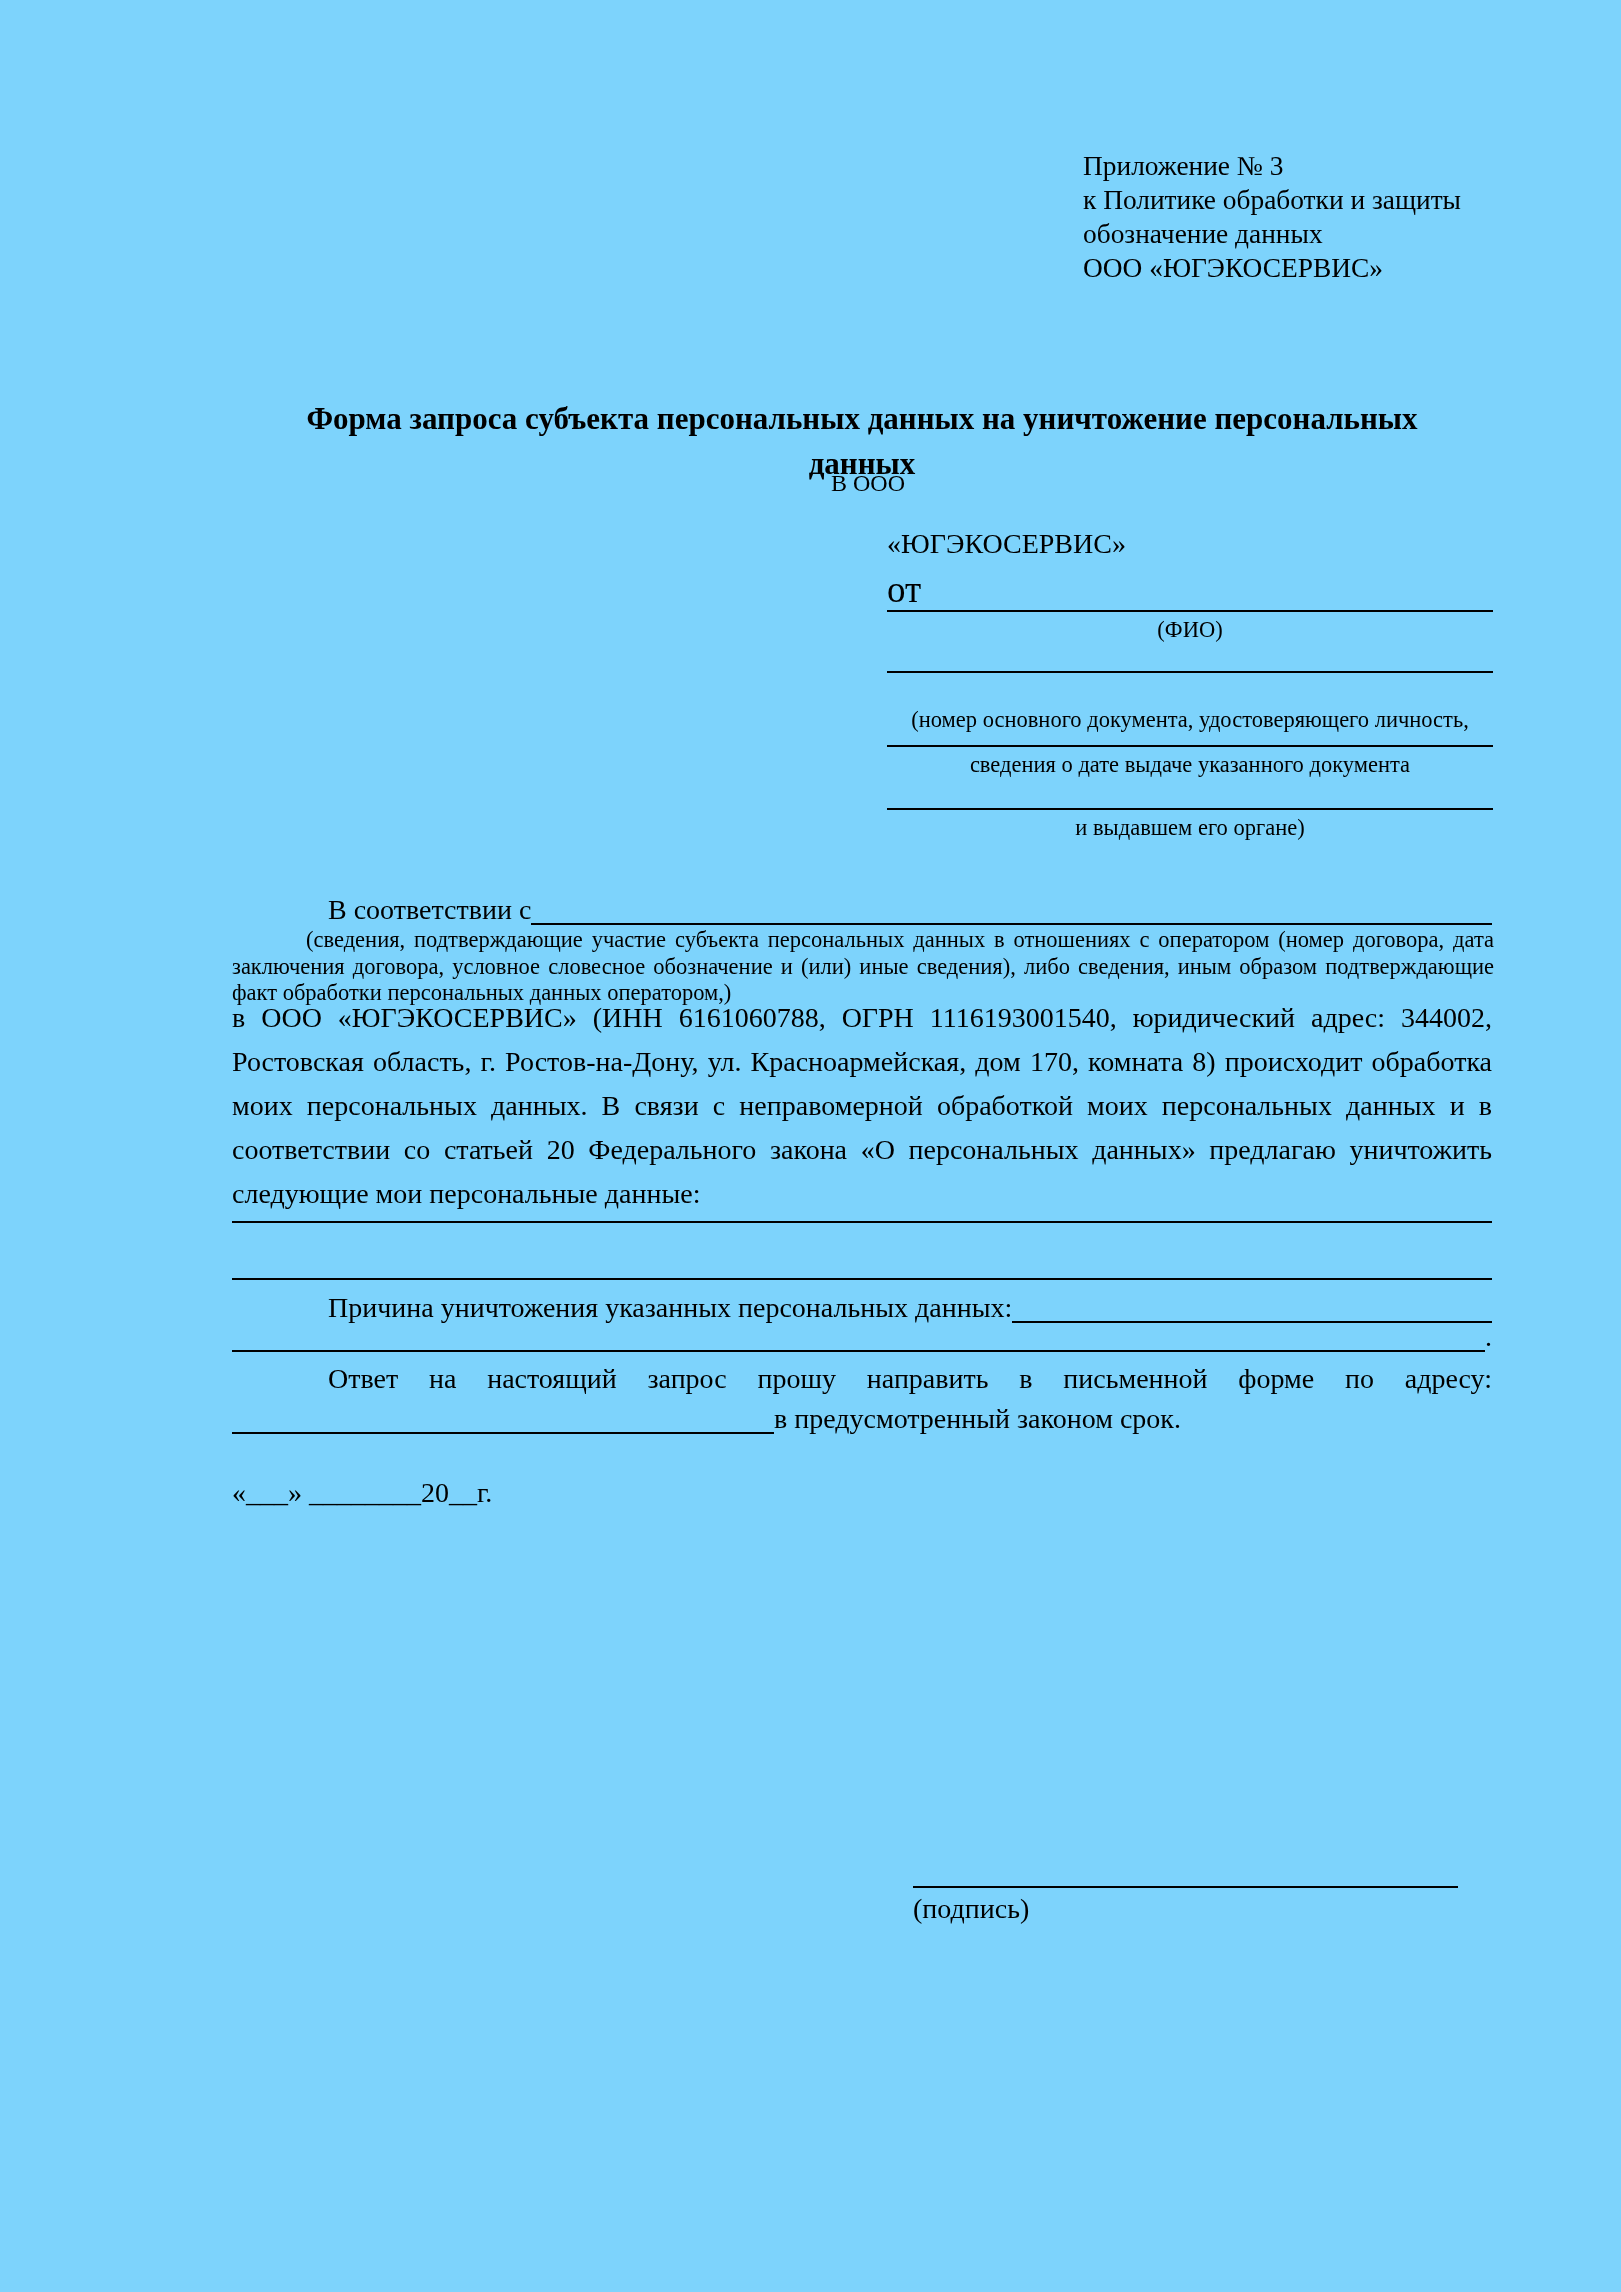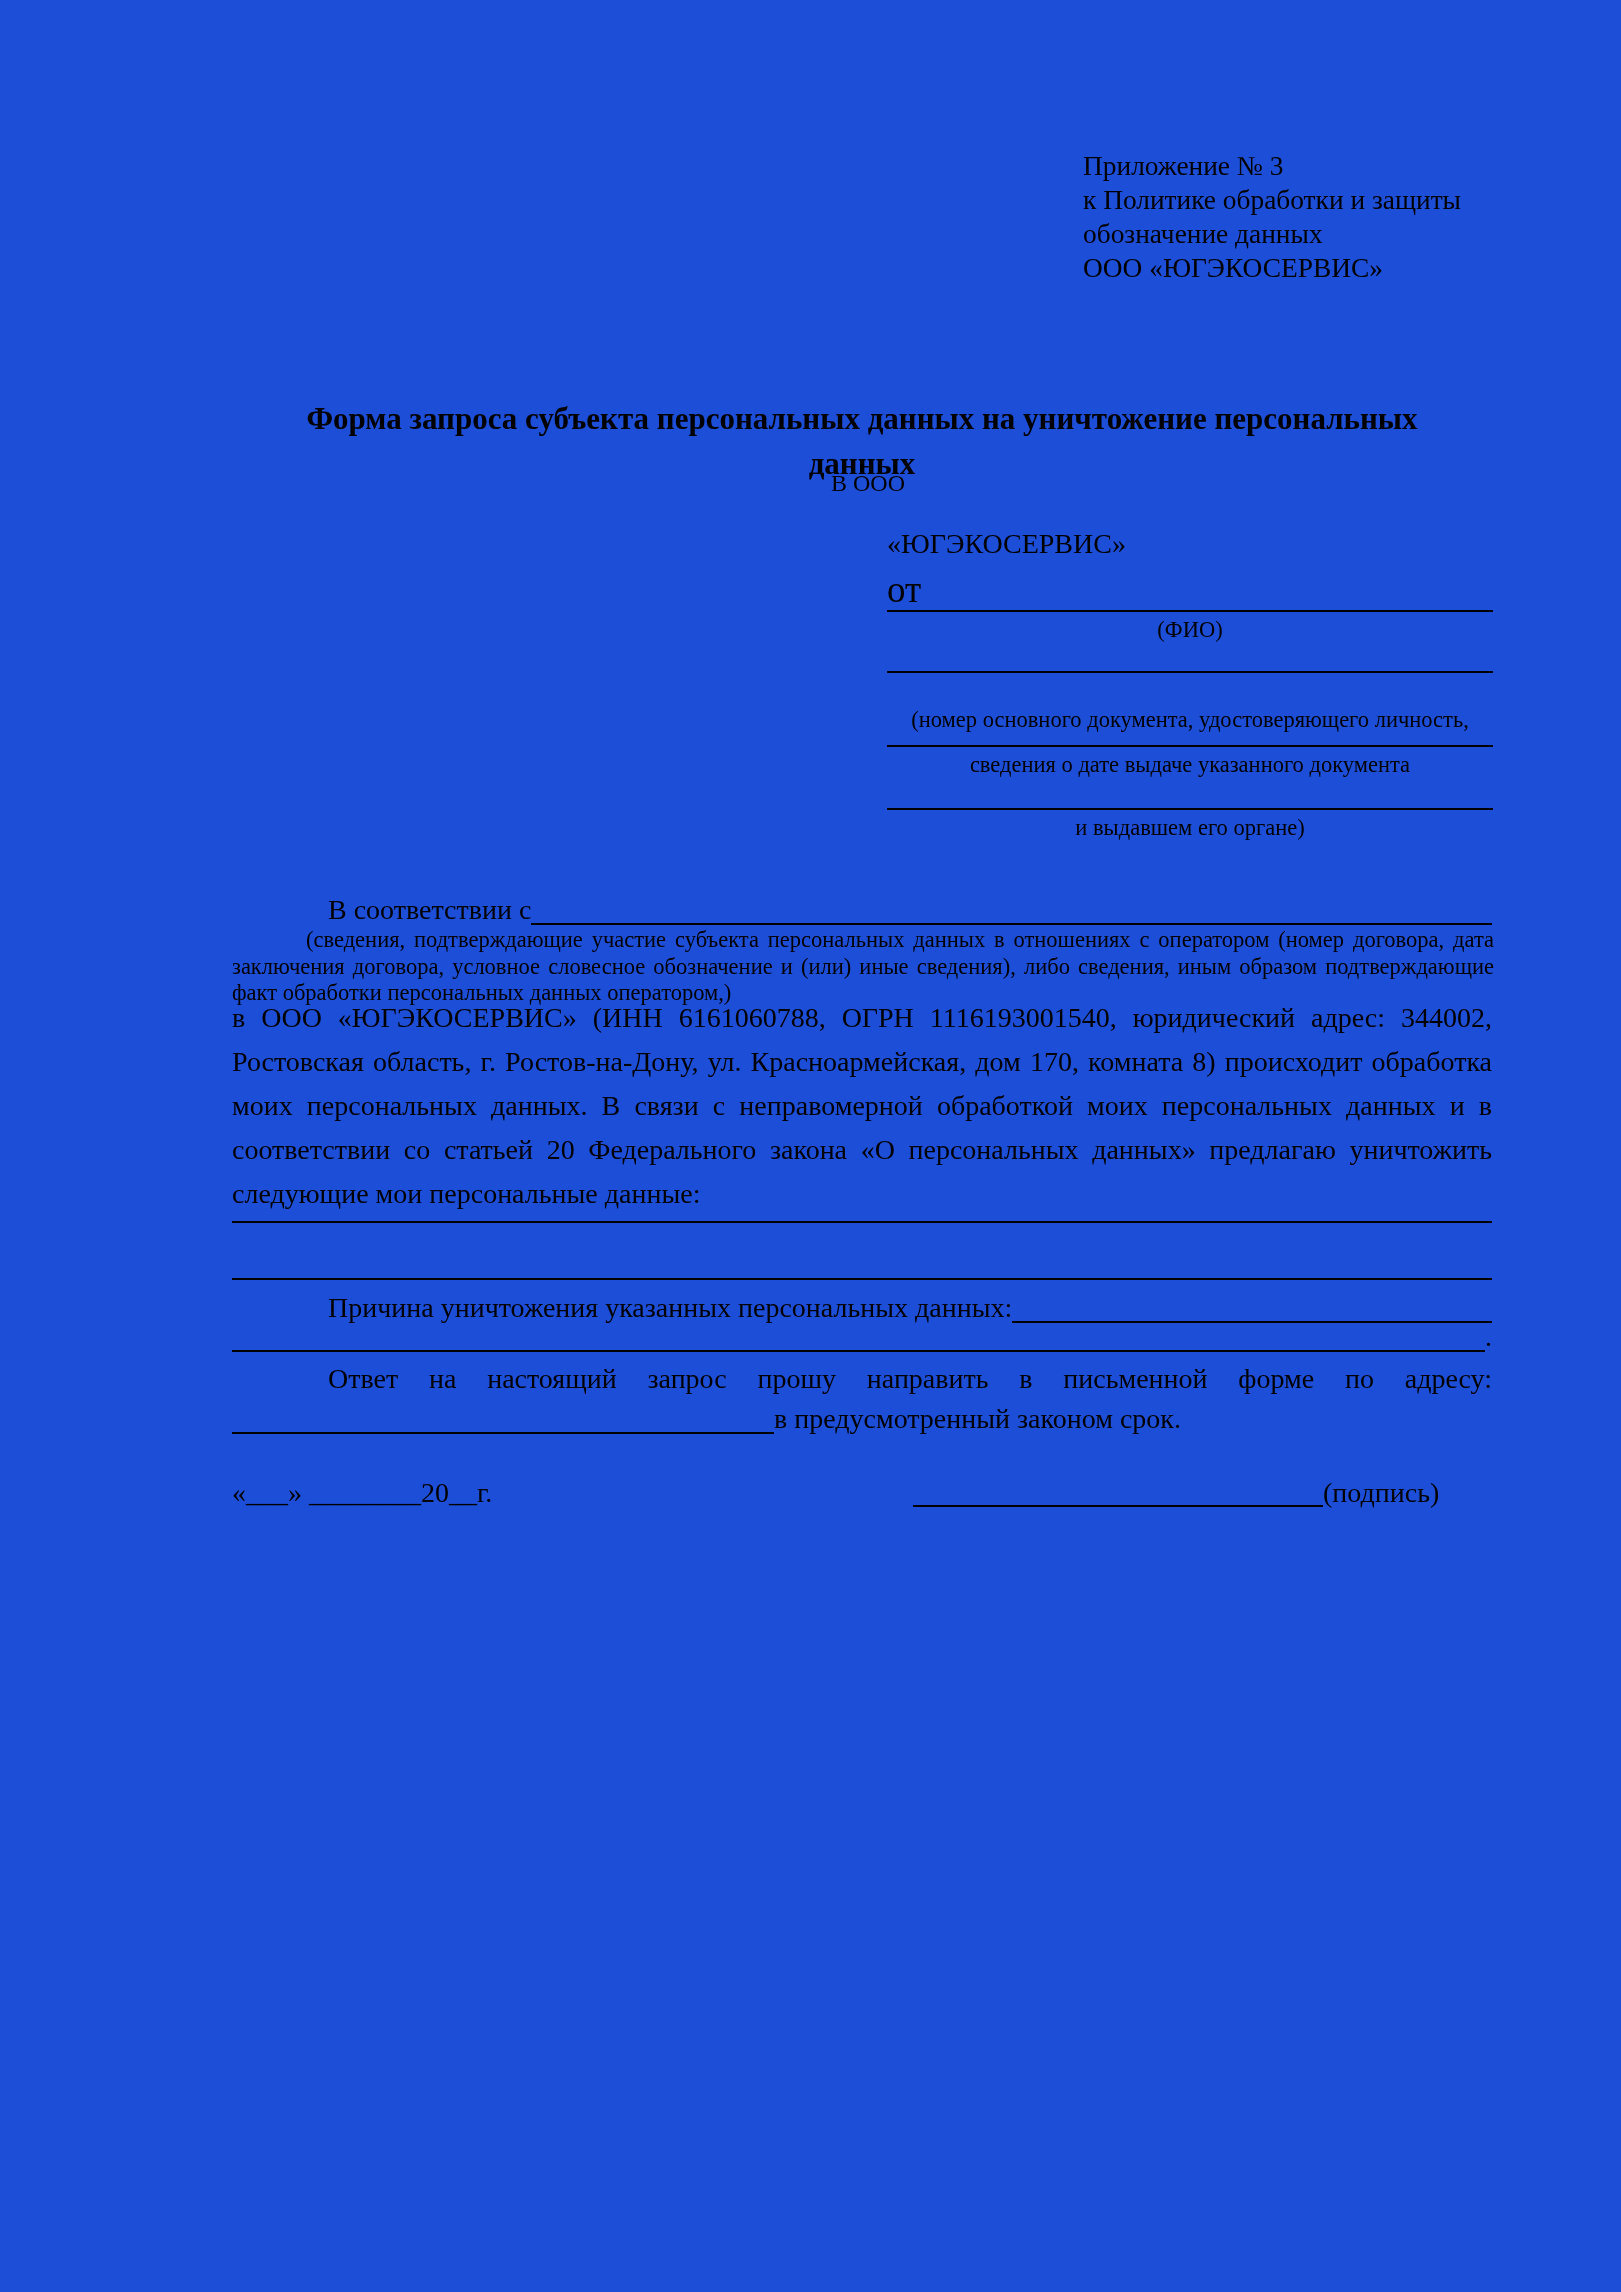--- a/index.html
+++ b/index.html
@@ -1,20 +1,20 @@
 <!DOCTYPE html>
 <html><head>
 <meta charset="utf-8">
 <style>
   html,body { margin:0; padding:0; background:#e8e8e8; }
   .page {
     position:relative;
     width:1621px; height:2293px;
     margin:0 auto;
-    background:#1d4ed8;
+    background:#7dd3fc;
     color:#000000;
     font-family:"Liberation Serif","DejaVu Serif",serif;
     overflow:hidden;
   }
   .abs { position:absolute; }
 
   
   .appendix { left:1083px; top:149px; font-size:27.4px; line-height:34px; }
 
   
@@ -61,21 +61,21 @@
   .answer-par {
     left:232px; top:1360px; width:1260px; height:39px;
     font-size:28px; line-height:37px;
     text-align:justify; text-align-last:justify; text-indent:96px;
     white-space:nowrap;
   }
   .answer-row2 { left:232px; top:1402px; width:1260px; height:35px; }
   .answer-row2 .fill { max-width:542px; }
 
   .date-left { left:232px; top:1476px; font-size:28px; line-height:34px; white-space:pre; }
-  .sig-row   { left:913px; top:1476px; width:545px; height:35px; }
+  .sig-row   { left:913px; top:1476px; width:545px; height:35px;flex-direction:column; }
   .sig-fill  { flex:0 0 410px; border-bottom:2.9px solid #000; margin-bottom:3.9px; }
   .nowrap { white-space:nowrap; }
 </style>
 </head>
 <body>
 
 <div class="page">
 
   <div class="abs appendix">
     <div>Приложение № 3</div>

